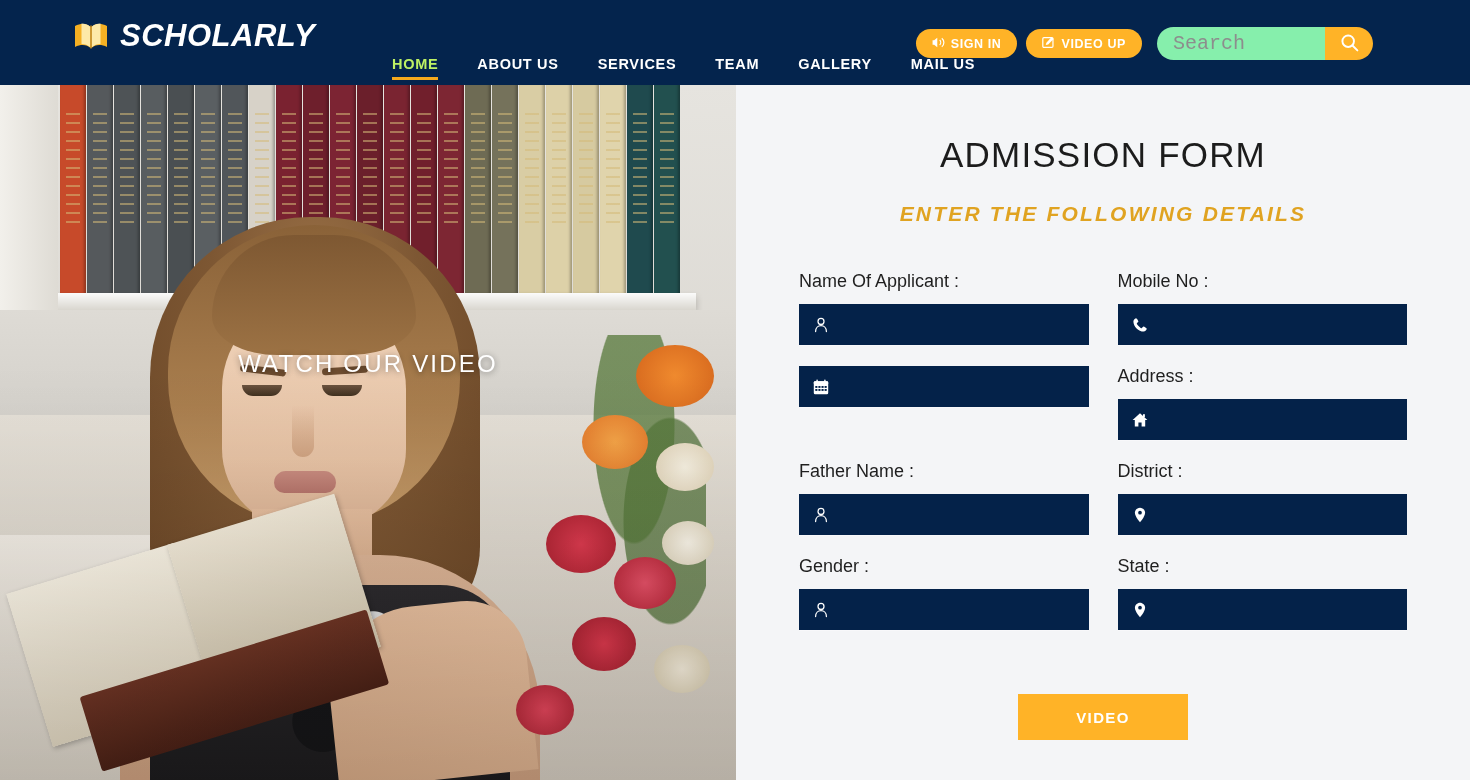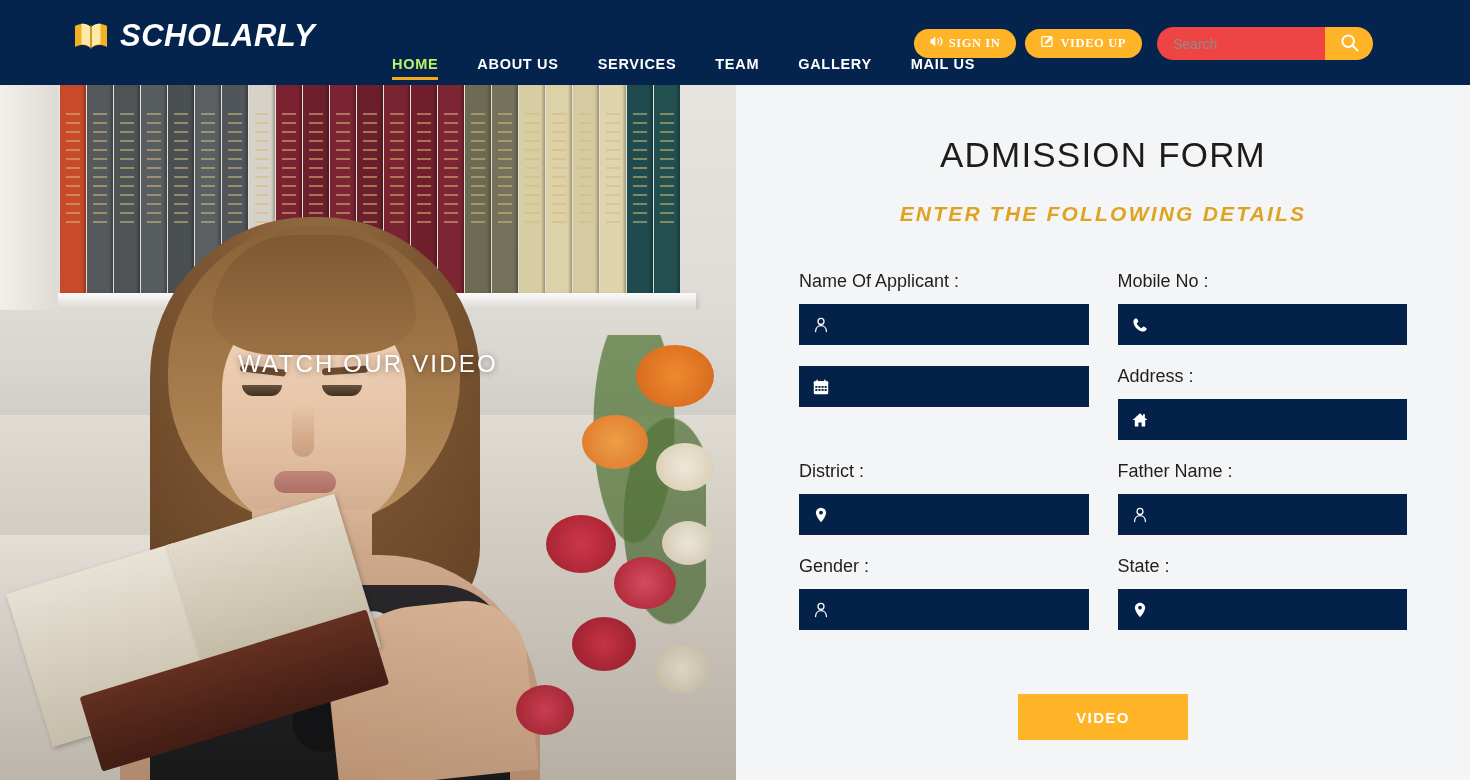--- a/index.html
+++ b/index.html
@@ -87,41 +87,41 @@
     color: #ffffff;
     font-size: 12.5px;
     font-weight: bold;
     letter-spacing: 0.6px;
     border: none;
     display: flex;
     align-items: center;
     gap: 6px;
     padding: 0 16px;
     cursor: pointer;
-    font-family: Liberation Serif, serif;
+    font-family: Liberation Sans, sans-serif;
   }
   .pill-btn svg { width: 13px; height: 13px; flex: none; }
 
   .search-wrap {
     display: flex;
     align-items: stretch;
     height: 33px;
     border-radius: 17px;
     overflow: hidden;
     margin-left: 6px;
   }
   .search-input {
     width: 168px;
     border: none;
     outline: none;
-    background: #ef4444;
+    background: #86efac;
     padding: 0 16px;
-    font-size: 14px;
+    font-size: 20px;
     color: #333;
-    font-family: Liberation Sans, sans-serif;
+    font-family: Liberation Mono, monospace;
   }
   .search-input::placeholder { color: #8d8d8d; }
   .search-btn {
     width: 48px;
     background: #ffb327;
     border: none;
     display: flex;
     align-items: center;
     justify-content: center;
     cursor: pointer;
@@ -556,59 +556,59 @@
             <svg viewBox="0 0 16 16" fill="#ffffff" xmlns="http://www.w3.org/2000/svg">
               <path d="M8 1.3 L15.4 8 L13.2 8 L13.2 14.6 L9.6 14.6 L9.6 10.4 L6.4 10.4 L6.4 14.6 L2.8 14.6 L2.8 8 L0.6 8 Z"></path>
               <rect x="11" y="2.2" width="1.9" height="3"></rect>
             </svg>
           </span>
           <input class="field-input" type="text" style="">
         </div>
       </div>
 
       <div class="field">
+        <div class="field-label">Father Name :</div>
+        <div class="field-box">
+          <span class="field-icon">
+            <svg viewBox="0 0 16 16" fill="none" stroke="#ffffff" stroke-width="1.25" xmlns="http://www.w3.org/2000/svg">
+              <circle cx="8" cy="4.4" r="3"></circle>
+              <path d="M2.6 14.5 C2.6 10.6 5.2 8.6 8 8.6 C10.8 8.6 13.4 10.6 13.4 14.5" stroke-linecap="round"></path>
+            </svg>
+          </span>
+          <input class="field-input" type="text" style="">
+        </div>
+      </div>
+
+      <div class="field">
         <div class="field-label">District :</div>
         <div class="field-box">
           <span class="field-icon">
             <svg viewBox="0 0 16 16" fill="#ffffff" xmlns="http://www.w3.org/2000/svg">
               <path d="M8 0.7 C5.2 0.7 2.9 3 2.9 5.8 C2.9 9.6 8 15.3 8 15.3 C8 15.3 13.1 9.6 13.1 5.8 C13.1 3 10.8 0.7 8 0.7 Z"></path>
               <circle cx="8" cy="5.7" r="1.85" fill="#042249"></circle>
             </svg>
           </span>
           <input class="field-input" type="text" style="">
         </div>
       </div>
 
       <div class="field">
-        <div class="field-label">Father Name :</div>
+        <div class="field-label">Gender :</div>
         <div class="field-box">
           <span class="field-icon">
             <svg viewBox="0 0 16 16" fill="none" stroke="#ffffff" stroke-width="1.25" xmlns="http://www.w3.org/2000/svg">
               <circle cx="8" cy="4.4" r="3"></circle>
               <path d="M2.6 14.5 C2.6 10.6 5.2 8.6 8 8.6 C10.8 8.6 13.4 10.6 13.4 14.5" stroke-linecap="round"></path>
             </svg>
           </span>
           <input class="field-input" type="text" style="">
         </div>
       </div>
 
       <div class="field">
-        <div class="field-label">Gender :</div>
-        <div class="field-box">
-          <span class="field-icon">
-            <svg viewBox="0 0 16 16" fill="none" stroke="#ffffff" stroke-width="1.25" xmlns="http://www.w3.org/2000/svg">
-              <circle cx="8" cy="4.4" r="3"></circle>
-              <path d="M2.6 14.5 C2.6 10.6 5.2 8.6 8 8.6 C10.8 8.6 13.4 10.6 13.4 14.5" stroke-linecap="round"></path>
-            </svg>
-          </span>
-          <input class="field-input" type="text" style="">
-        </div>
-      </div>
-
-      <div class="field">
         <div class="field-label">State :</div>
         <div class="field-box">
           <span class="field-icon">
             <svg viewBox="0 0 16 16" fill="#ffffff" xmlns="http://www.w3.org/2000/svg">
               <path d="M8 0.7 C5.2 0.7 2.9 3 2.9 5.8 C2.9 9.6 8 15.3 8 15.3 C8 15.3 13.1 9.6 13.1 5.8 C13.1 3 10.8 0.7 8 0.7 Z"></path>
               <circle cx="8" cy="5.7" r="1.85" fill="#042249"></circle>
             </svg>
           </span>
           <input class="field-input" type="text" style="">
         </div>

